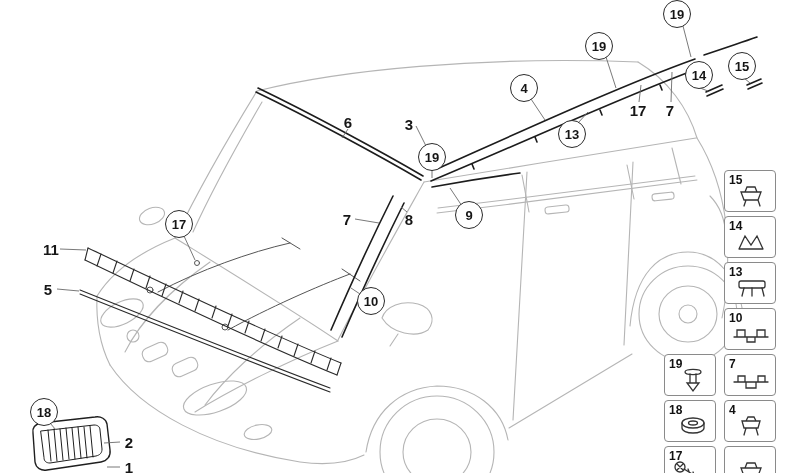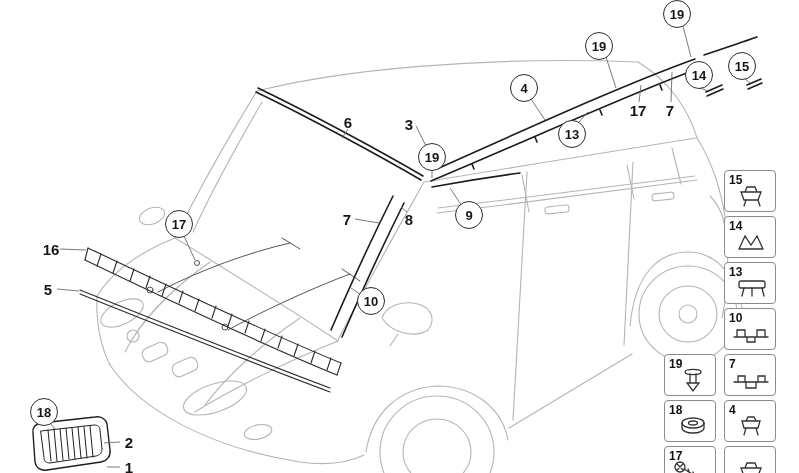--- a/index.html
+++ b/index.html
@@ -171,21 +171,21 @@
       <span>9</span>
     </div>
   <div class="callout" style="left:347px;top:219px"><span>7</span></div>
   <div class="callout" style="left:409px;top:219px"><span>8</span></div>
   <div class="callout circled" style="left:371px;top:301px">
       <span>10</span>
     </div>
   <div class="callout circled" style="left:179px;top:224px">
       <span>17</span>
     </div>
-  <div class="callout" style="left:51px;top:249px"><span>16</span></div>
+  <div class="callout" style="left:51px;top:249px"><span>11</span></div>
   <div class="callout" style="left:48px;top:289px"><span>5</span></div>
   <div class="callout circled" style="left:44px;top:412px">
       <span>18</span>
     </div>
   <div class="callout" style="left:129px;top:442px"><span>2</span></div>
   <div class="callout" style="left:129px;top:467px"><span>1</span></div>
 
   <div>
 
     <div class="legend-box" style="left:724px;top:170px">

